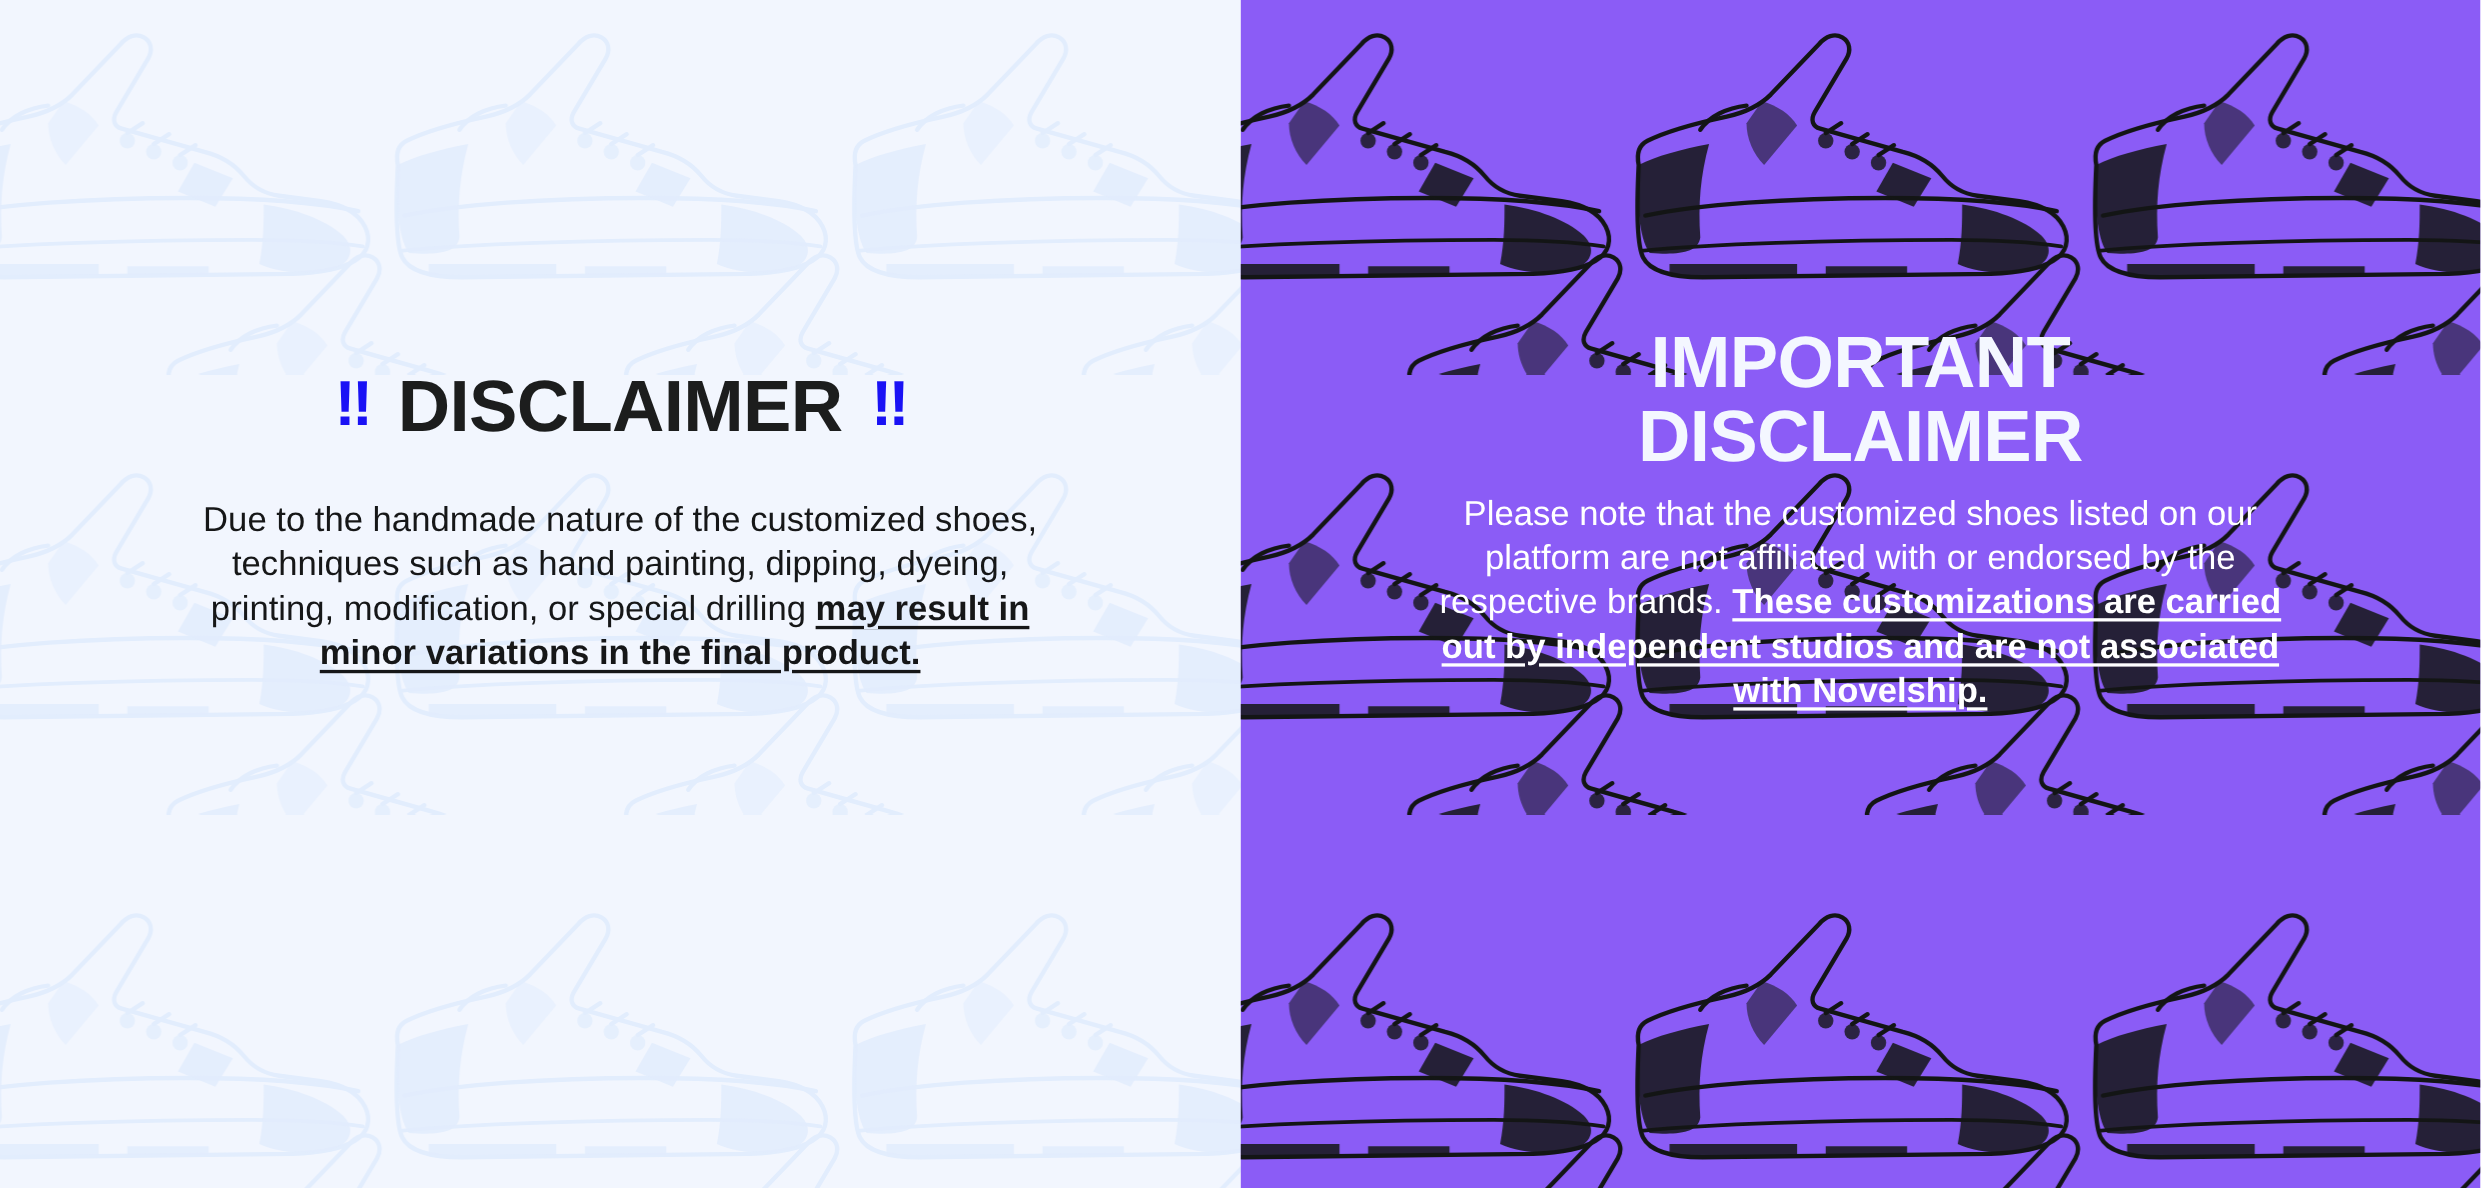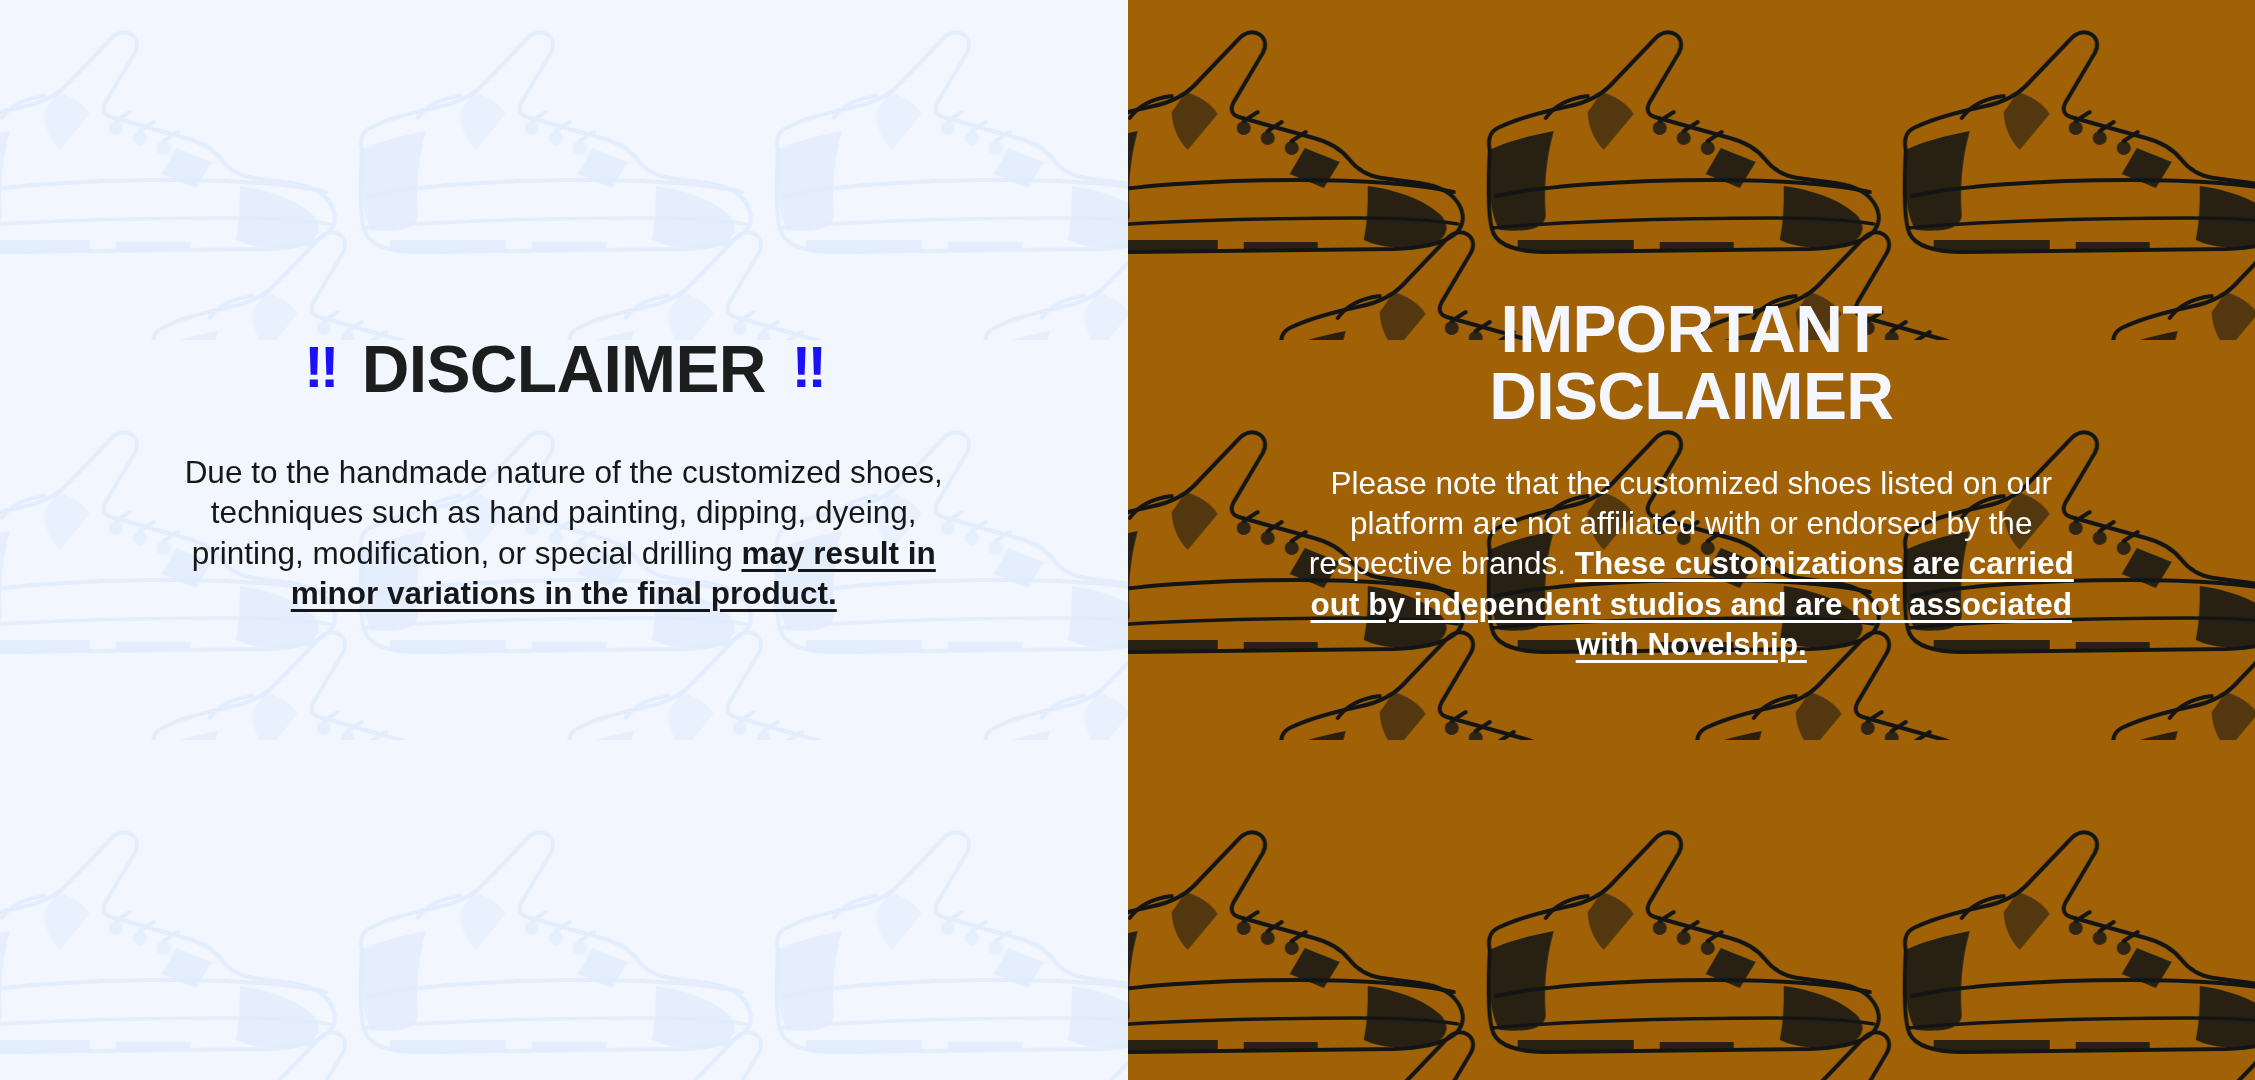--- a/index.html
+++ b/index.html
@@ -23,21 +23,21 @@
     position: relative;
     width: 50%;
     height: 100%;
     overflow: hidden;
     display: flex;
     flex-direction: column;
     align-items: center;
   }
 
   .panel-left  { background: #f2f6fe; }
-  .panel-right { background: #a16207; align-items: center; }
+  .panel-right { background: #8b5cf6; align-items: center; }
 
   
   .pattern {
     position: absolute;
     inset: -60px -60px -60px -60px;
     pointer-events: none;
     z-index: 0;
   }
   .pattern svg { display: block; width: 100%; height: 100%; }
 
@@ -100,21 +100,21 @@
 
   .panel-left .body-text {
     color: #161718;
     width: 790px;
     margin-top: 50px;
   }
 
   .panel-right .body-text {
     color: #ffffff;
     width: 790px;
-    margin-top: 32px;
+    margin-top: 15px;
   }
 
   .emph {
     font-weight: 700;
     text-decoration: underline;
     text-underline-offset: 5px;
     text-decoration-thickness: 2.5px;
   }
 </style>
 </head>

